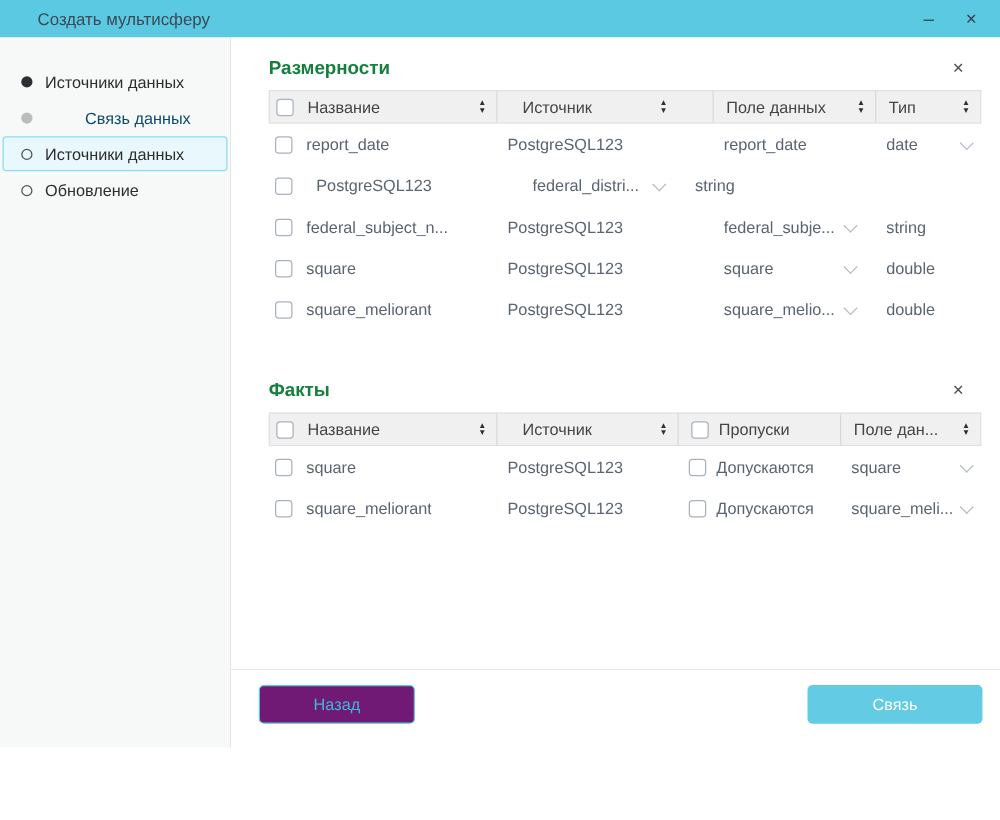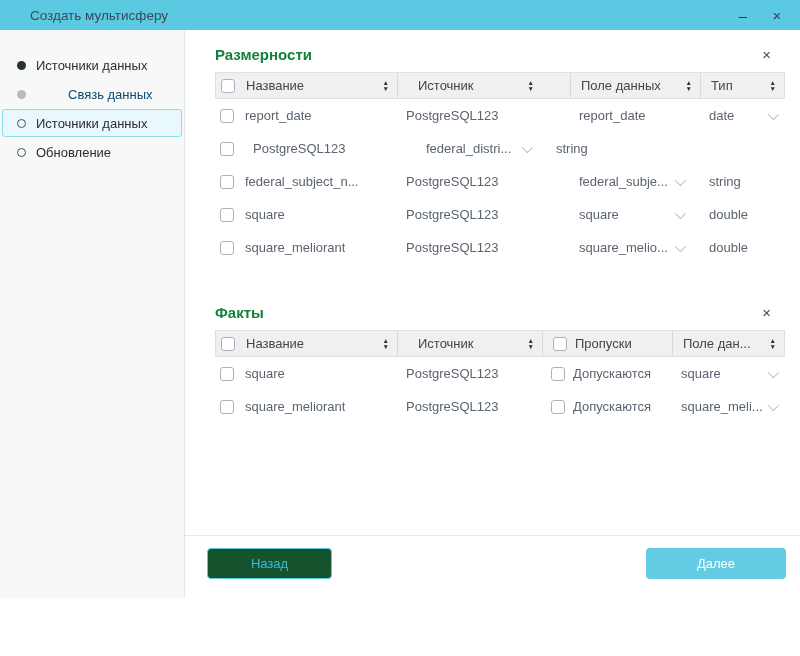--- a/index.html
+++ b/index.html
@@ -129,21 +129,21 @@
     display:flex; align-items:center; justify-content:space-between;
     padding:0 14px 8px 22px;
   }
   .btn {
     height:31px; border-radius:4px; font-size:13px;
     font-family:"Liberation Sans", sans-serif;
     display:flex; align-items:center; justify-content:center;
     cursor:pointer; user-select:none;
   }
   .btn-back {
-    width:125px; background:#14532d; color:#3eb9da;
+    width:125px; background:#701a75; color:#3eb9da;
     border:1px solid #5cc9e2;
   }
   .btn-next {
     width:140px; background:#63cbe4; color:#fff; border:none;
   }
 </style>
 </head>
 <body>
 
 <div class="window">
@@ -401,18 +401,18 @@
                 <span class="chevron"></span>
               </div>
             </div>
           </div>
         </div>
 
       </div>
 
       <div class="footer">
         <button class="btn btn-back">Назад</button>
-        <button class="btn btn-next">Далее</button>
+        <button class="btn btn-next">Связь</button>
       </div>
     </div>
 
   </div>
 </div>
 
 </body></html>

